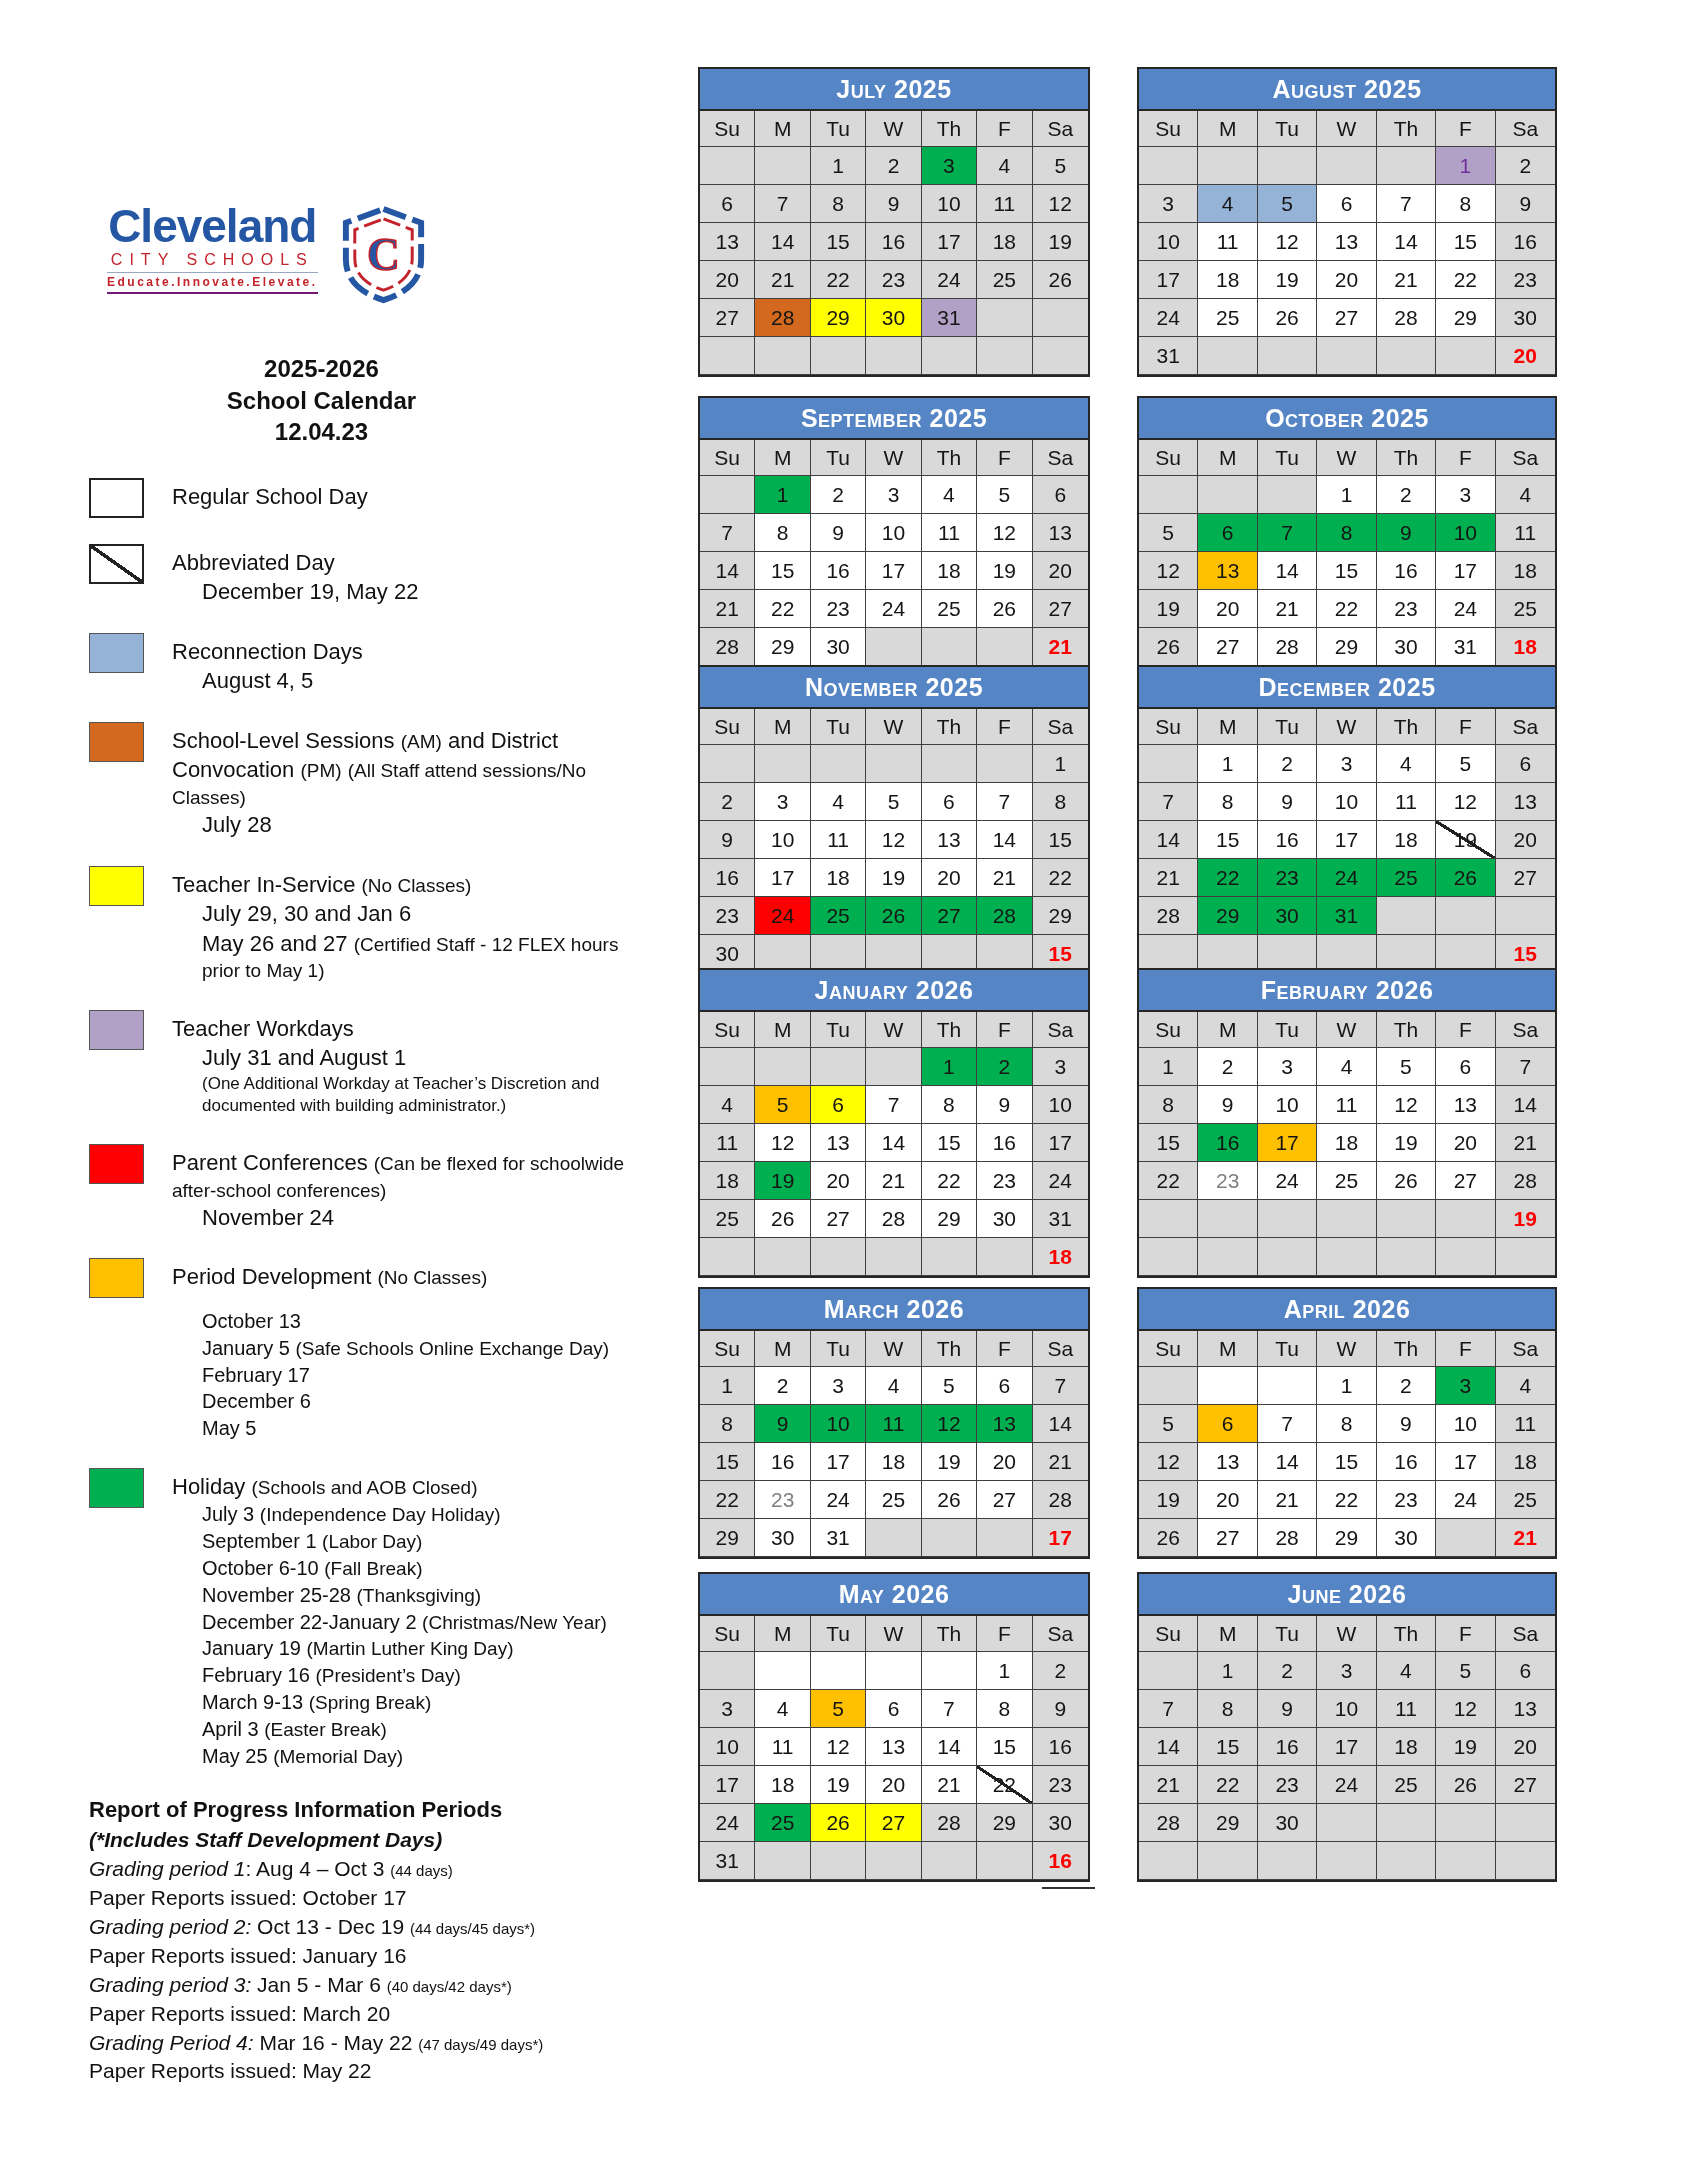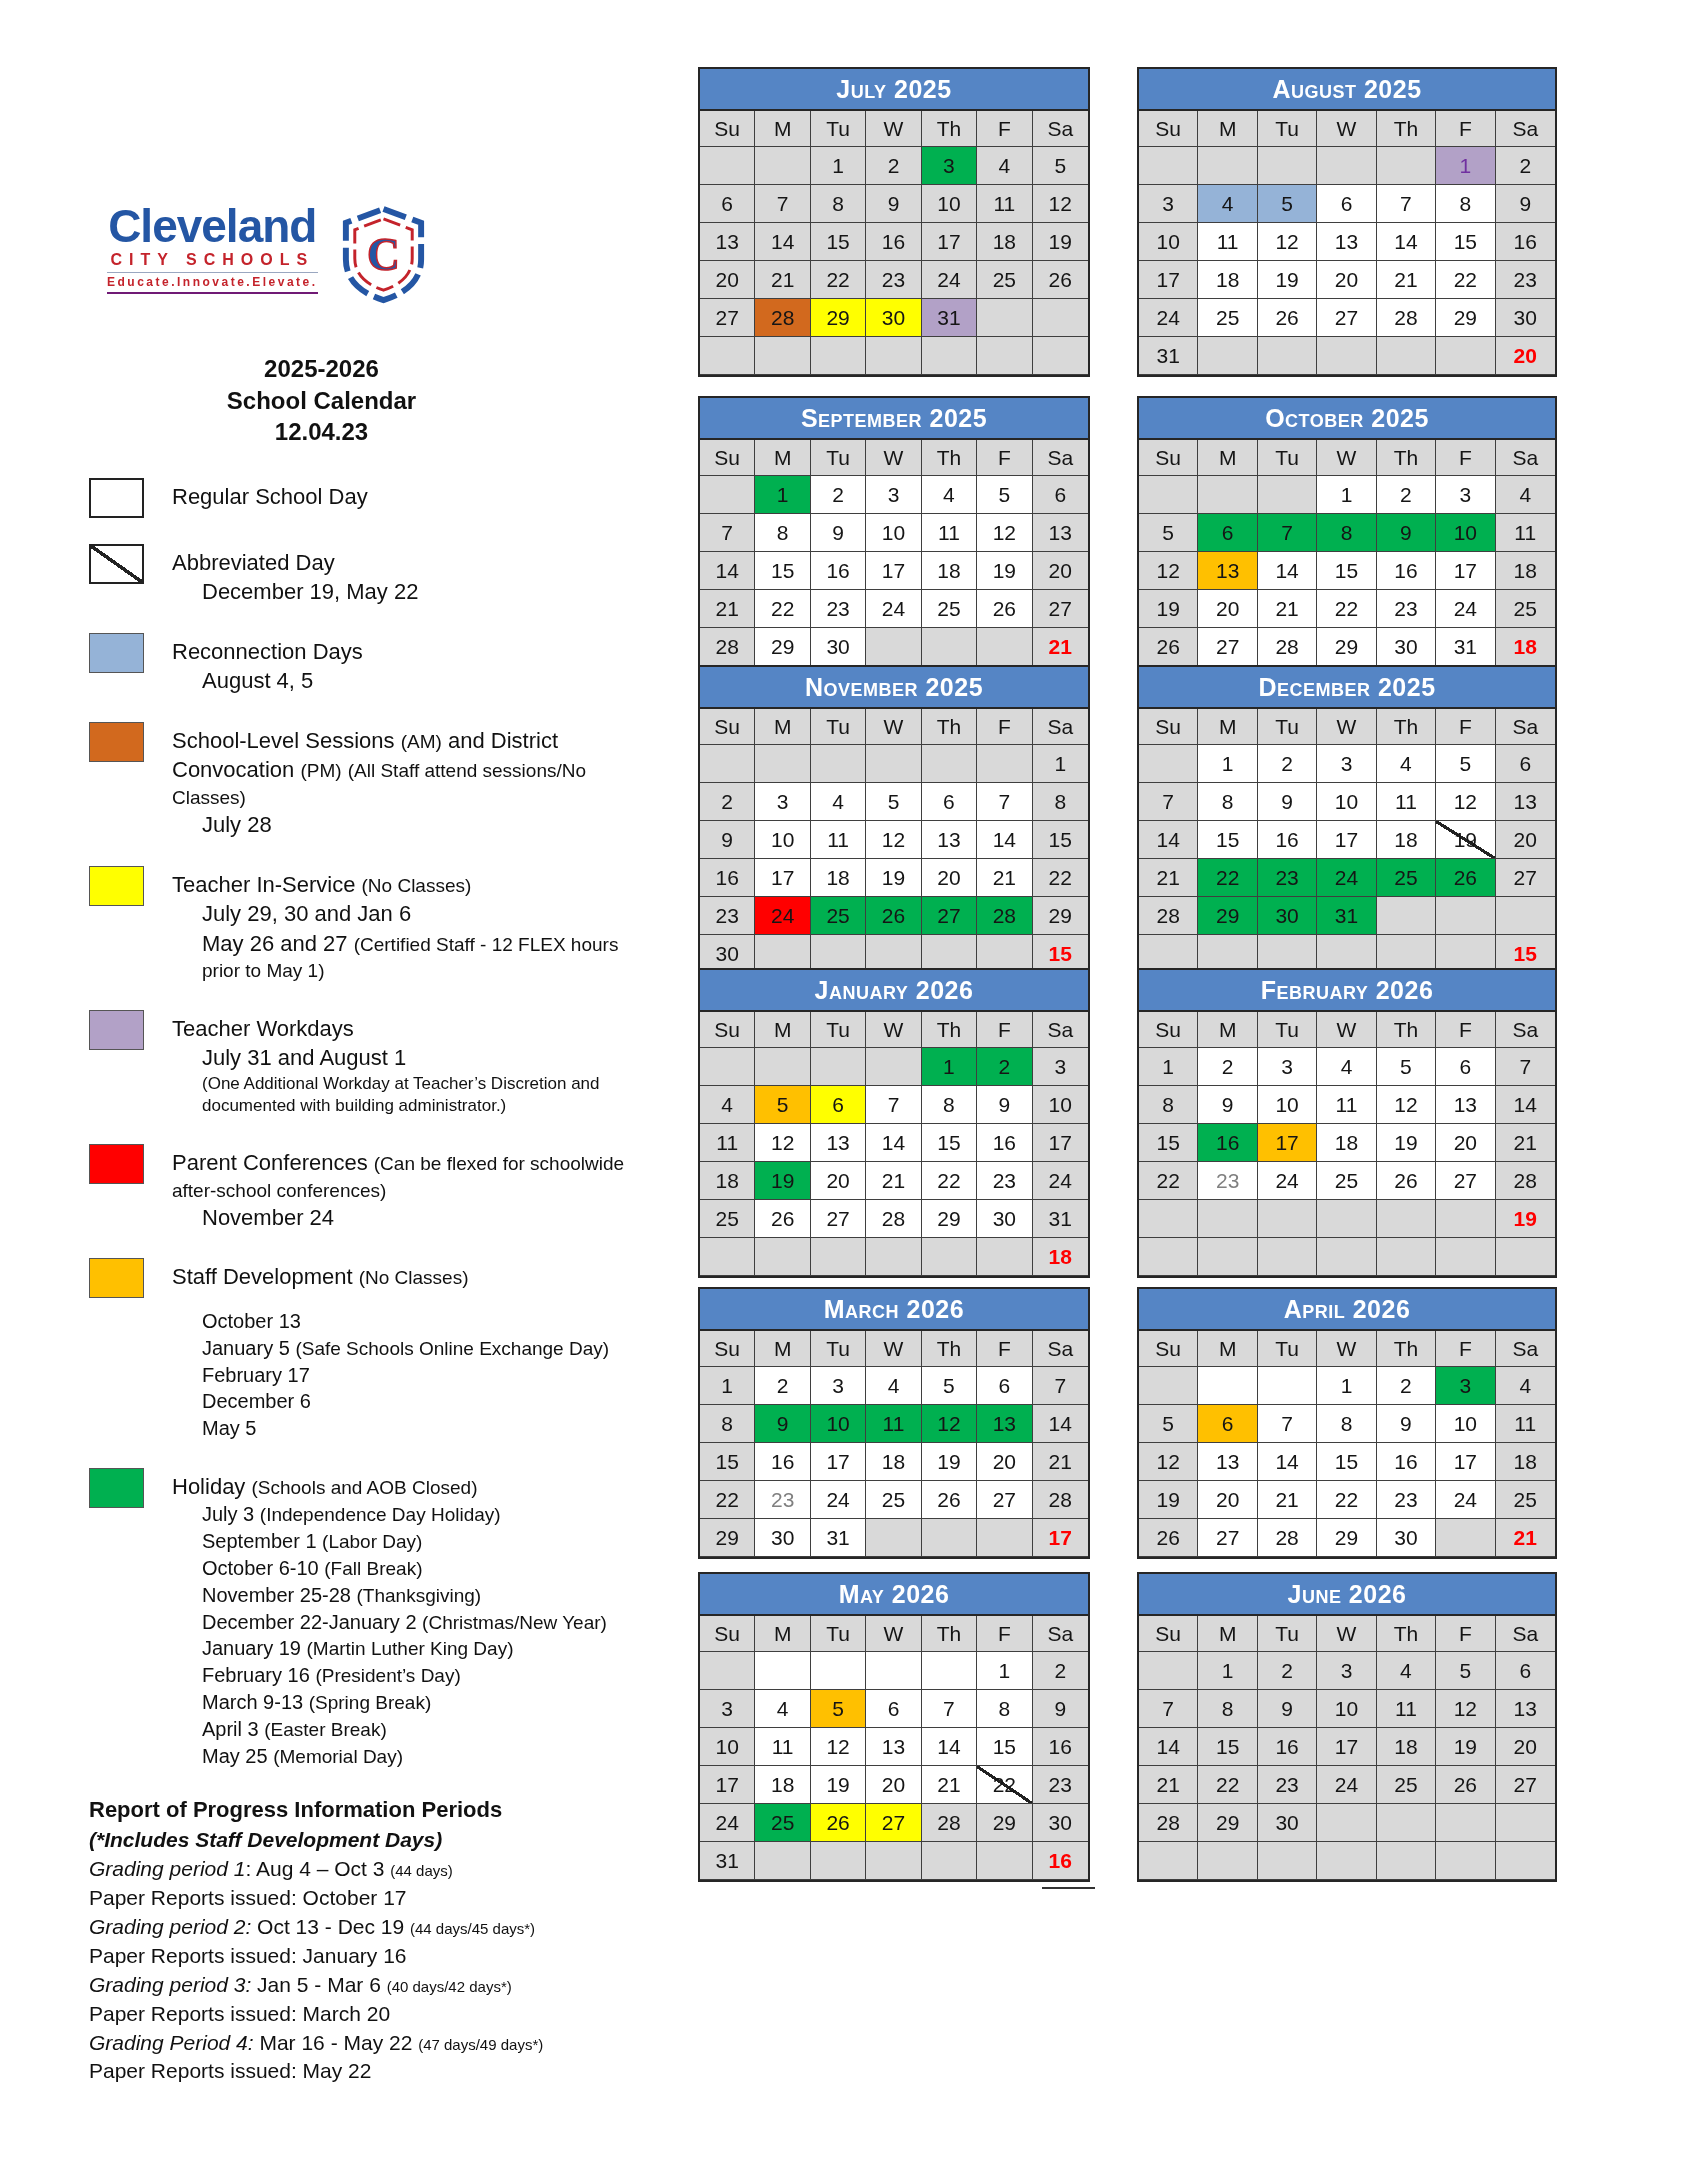--- a/index.html
+++ b/index.html
@@ -29,21 +29,21 @@
   .cell.std{background:var(--staffdev_gold,#FFC000);}
   .cell.con{background:var(--conference_red,#FF0000);}
   .cell.abb{background:#fff;background-image:linear-gradient(to top right,transparent 47%,#222 47%,#222 52%,transparent 52%);}
   .cell.cnt{background:var(--non_school_gray,#D9D9D9);color:var(--count_red,#FF0000);font-weight:600;}
 
   
   .sidebar{position:absolute;left:89px;top:203px;width:554px;}
   .logo{display:flex;align-items:flex-start;gap:14px;padding-left:18px;}
   .logo-text{text-align:center;}
   .logo-name{font-size:46px;font-weight:bold;color:#2456A4;line-height:1;letter-spacing:-1px;}
-  .logo-sub{font-size:16px;font-weight:bold;color:#C4232B;letter-spacing:7px;margin-top:2px;}
+  .logo-sub{font-size:16px;font-weight:normal;color:#C4232B;letter-spacing:7px;margin-top:2px;}
   .logo-tagline{font-size:12px;font-weight:bold;color:#C4232B;letter-spacing:2.5px;margin-top:3px;
                 border-top:1px solid #9aa7c0;border-bottom:2px solid #701a75;padding:2px 0 3px 0;display:inline-block;}
   .shield{flex:none;margin-top:2px;}
   .title-block{margin-top:45px;text-align:center;font-weight:bold;font-size:24px;line-height:1.32;width:465px;}
   .legend{margin-top:30px;}
   .legend-item{display:flex;gap:28px;margin-bottom:26px;}
   .swatch{width:55px;height:40px;flex:none;border:1px solid #555;box-sizing:border-box;}
   .swatch.plain{background:#fff;border:2px solid #222;}
   .swatch.abb{background:#fff;border:2px solid #222;background-image:linear-gradient(to top right,transparent 47%,#222 47%,#222 53%,transparent 53%);}
   .swatch.rec{background:var(--reconnection_blue,#95B3D7);}
@@ -146,21 +146,21 @@
         <div class="legend-item">
           <div class="swatch con"></div>
           <div class="legend-text">
             <div class="lline"><span class="sz-lg">Parent Conferences </span><span class="sz-sm">(Can be flexed for schoolwide after-school conferences)</span></div>
             <div class="lline ind1"><span class="sz-lg">November 24</span></div>
           </div>
         </div>
         <div class="legend-item">
           <div class="swatch std"></div>
           <div class="legend-text">
-            <div class="lline"><span class="sz-lg">Staff Development </span><span class="sz-sm">(No Classes)</span></div>
+            <div class="lline"><span class="sz-lg">Period Development </span><span class="sz-sm">(No Classes)</span></div>
             <div class="lline ind1 gap"><span class="sz-md">October 13</span></div>
             <div class="lline ind1"><span class="sz-md">January 5 </span><span class="sz-sm">(Safe Schools Online Exchange Day)</span></div>
             <div class="lline ind1"><span class="sz-md">February 17</span></div>
             <div class="lline ind1"><span class="sz-md">December 6</span></div>
             <div class="lline ind1"><span class="sz-md">May 5</span></div>
           </div>
         </div>
         <div class="legend-item">
           <div class="swatch hol"></div>
           <div class="legend-text">

